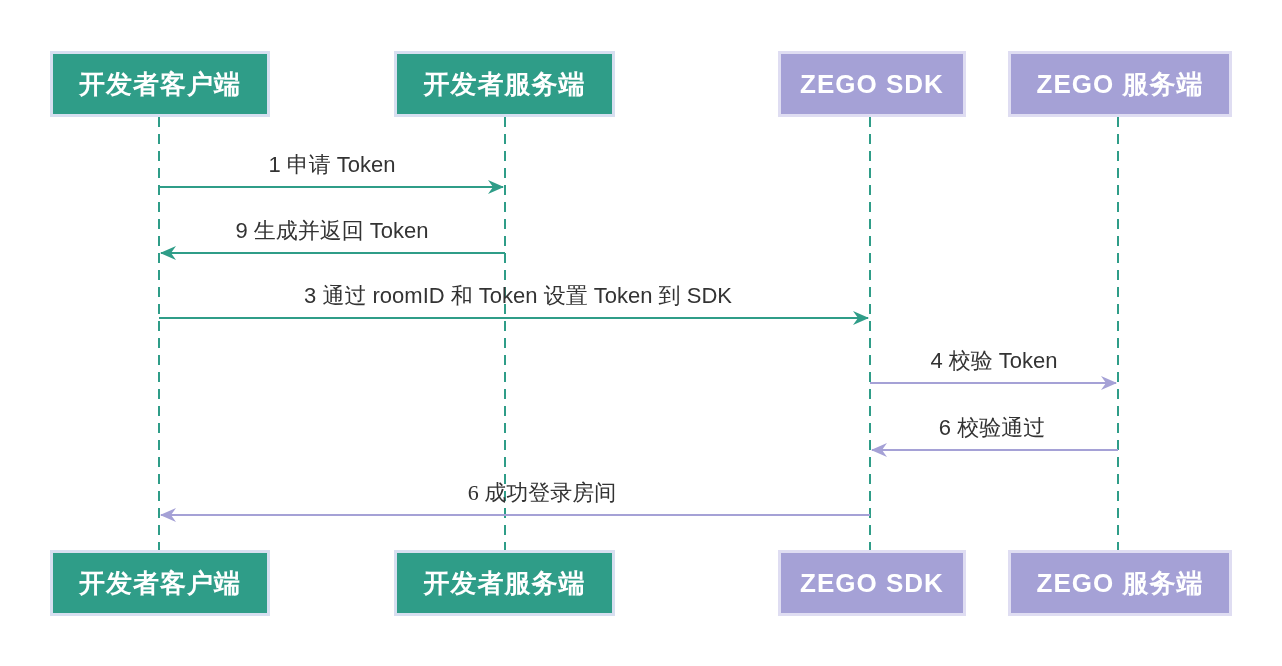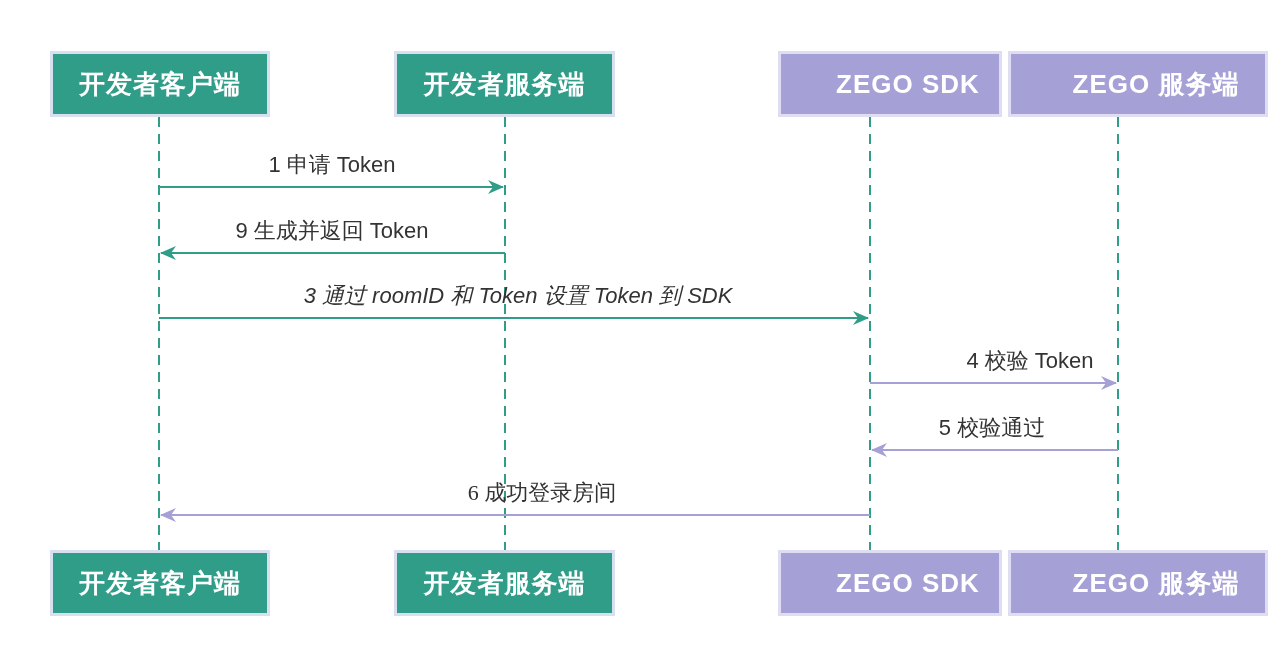--- a/index.html
+++ b/index.html
@@ -44,21 +44,21 @@
     justify-content:center;
     color:var(--actor_text);
     font-size:26px;
     font-weight:bold;
     letter-spacing:1px;
     white-space:nowrap;
     box-sizing:content-box;
     border:3px solid;
   }
   .actor-teal{background:var(--teal);border-color:var(--teal_border);}
-  .actor-purple{background:var(--purple);border-color:var(--purple_border);padding-left:36px;}
+  .actor-purple{background:var(--purple);border-color:var(--purple_border);}
   .mlabel{
     position:absolute;
     transform:translateX(-50%);
     font-size:22px;
     line-height:28px;
     color:var(--message_text);
     white-space:nowrap;
   }
 </style>
 </head>
@@ -94,18 +94,18 @@
   <div class="actor actor-purple" style="left:778px; top:51px;  width:182px;">ZEGO SDK</div>
   <div class="actor actor-purple" style="left:1008px;top:51px;  width:218px;">ZEGO 服务端</div>
 
   <div class="actor actor-teal" style="left:50px;  top:550px; width:214px;">开发者客户端</div>
   <div class="actor actor-teal" style="left:394px; top:550px; width:215px;">开发者服务端</div>
   <div class="actor actor-purple" style="left:778px; top:550px; width:182px;">ZEGO SDK</div>
   <div class="actor actor-purple" style="left:1008px;top:550px; width:218px;">ZEGO 服务端</div>
 
   <div class="mlabel" style="left:332px; top:151px;text-align:center;">1 申请 Token</div>
   <div class="mlabel" style="left:332px; top:217px;">9 生成并返回 Token</div>
-  <div class="mlabel" style="left:518px; top:282px;font-style:italic;">3 通过 roomID 和 Token 设置 Token 到 SDK</div>
-  <div class="mlabel" style="left:1030px; top:347px;">4 校验 Token</div>
-  <div class="mlabel" style="left:992px; top:414px;">5 校验通过</div>
+  <div class="mlabel" style="left:518px; top:282px;">3 通过 roomID 和 Token 设置 Token 到 SDK</div>
+  <div class="mlabel" style="left:994px; top:347px;">4 校验 Token</div>
+  <div class="mlabel" style="left:992px; top:414px;">6 校验通过</div>
   <div class="mlabel" style="left:542px; top:479px;font-family:Liberation Serif, serif;">6 成功登录房间</div>
 
 </div>
 
 </body></html>

